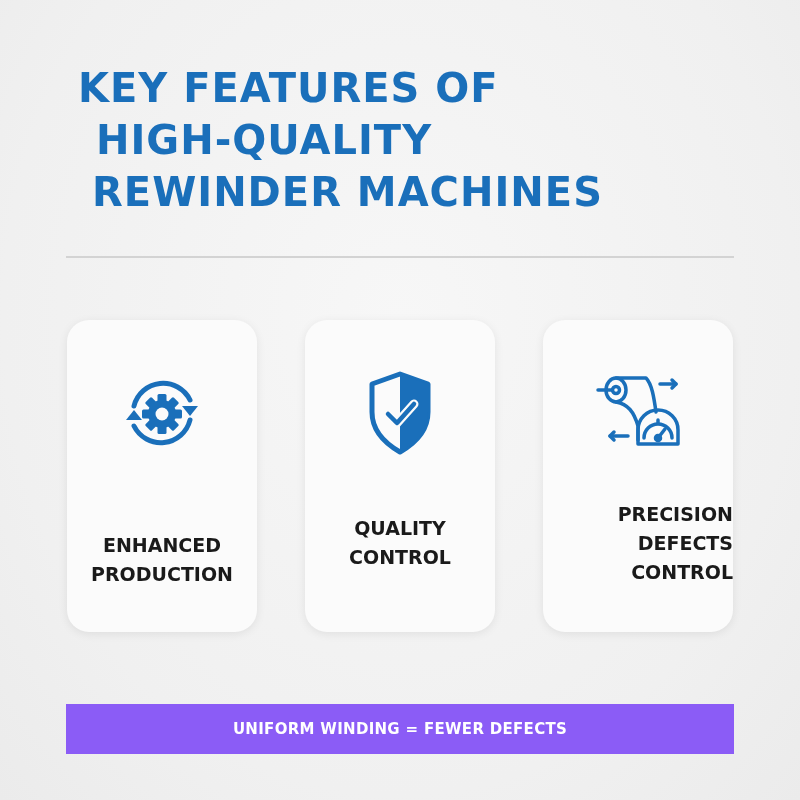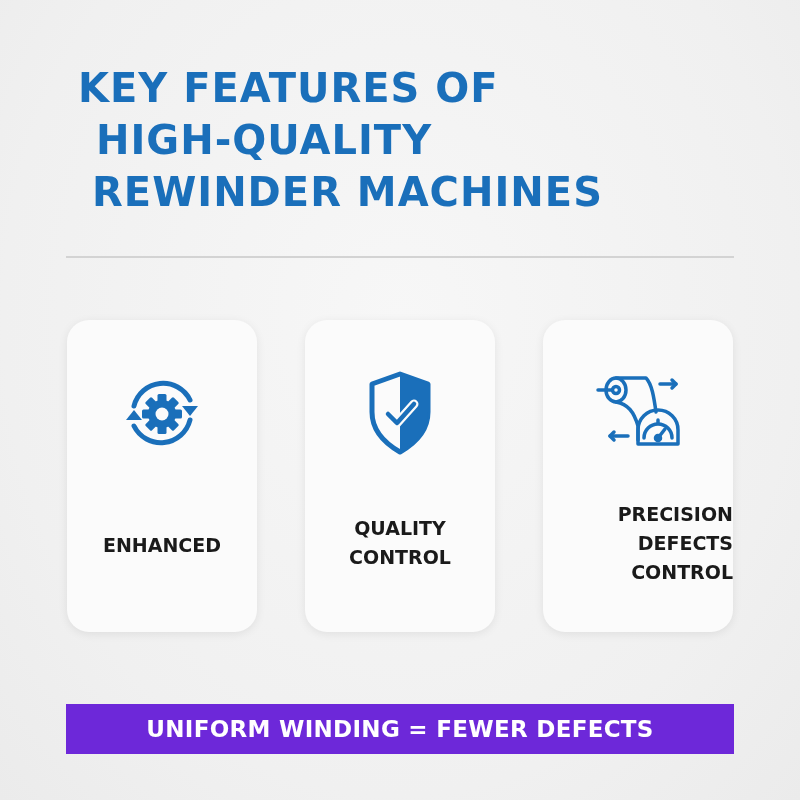--- a/index.html
+++ b/index.html
@@ -33,24 +33,24 @@
   }
   .card .icon { position:absolute; left:50%; transform:translateX(-50%); top:48px; width:100px; height:90px; }
   .card .label {
     position:absolute; left:0; right:0; text-align:center;
     font-family:"DejaVu Sans", sans-serif; font-weight:bold;
     color:#1a1a1a; font-size:19px; line-height:29px;
   }
   .card .label span { display:block; }
   .banner {
     position:absolute; left:66px; top:704px; width:668px; height:50px;
-    background:#6d28d9;
+    background:#8b5cf6;
     display:flex; align-items:center; justify-content:center;
     color:#ffffff; font-family:"DejaVu Sans", sans-serif; font-weight:bold;
-    font-size:23px; letter-spacing:0.3px;
+    font-size:15px; letter-spacing:0.3px;
   }
 </style>
 </head>
 <body>
 
 <h1 class="title">
   <span class="l1">KEY FEATURES OF</span>
   <span class="l2">HIGH-QUALITY</span>
   <span class="l3">REWINDER MACHINES</span>
 </h1>
@@ -69,20 +69,21 @@
       <circle r="14"></circle>
       <rect x="-4.5" y="-20" width="9" height="40" rx="1.5"></rect>
       <rect x="-4.5" y="-20" width="9" height="40" rx="1.5" transform="rotate(45)"></rect>
       <rect x="-4.5" y="-20" width="9" height="40" rx="1.5" transform="rotate(90)"></rect>
       <rect x="-4.5" y="-20" width="9" height="40" rx="1.5" transform="rotate(135)"></rect>
       <circle r="6.5" fill="#fbfbfb"></circle>
     </g>
   </svg>
   <div class="label" style="top:180px;margin-top:31px;">
     <span>ENHANCED</span>
+    <span>PRODUCTION</span>
   </div>
 </div>
 
 <div class="card" style="left:305px;">
   <svg class="icon" viewBox="0 0 100 90">
     <path d="M50 6 L78 16 L78 44 C78 64 64 76 50 84 C36 76 22 64 22 44 L22 16 Z" fill="none" stroke="#1a6fba" stroke-width="5" stroke-linejoin="round"></path>
     <path d="M50 6 L78 16 L78 44 C78 64 64 76 50 84 Z" fill="#1a6fba"></path>
     <path d="M38 46 L47 55 L64 36" fill="none" stroke="#fbfbfb" stroke-width="9" stroke-linecap="round" stroke-linejoin="round"></path>
     <path d="M38 46 L47 55 L64 36" fill="none" stroke="#1a6fba" stroke-width="4.5" stroke-linecap="round" stroke-linejoin="round"></path>
   </svg>

